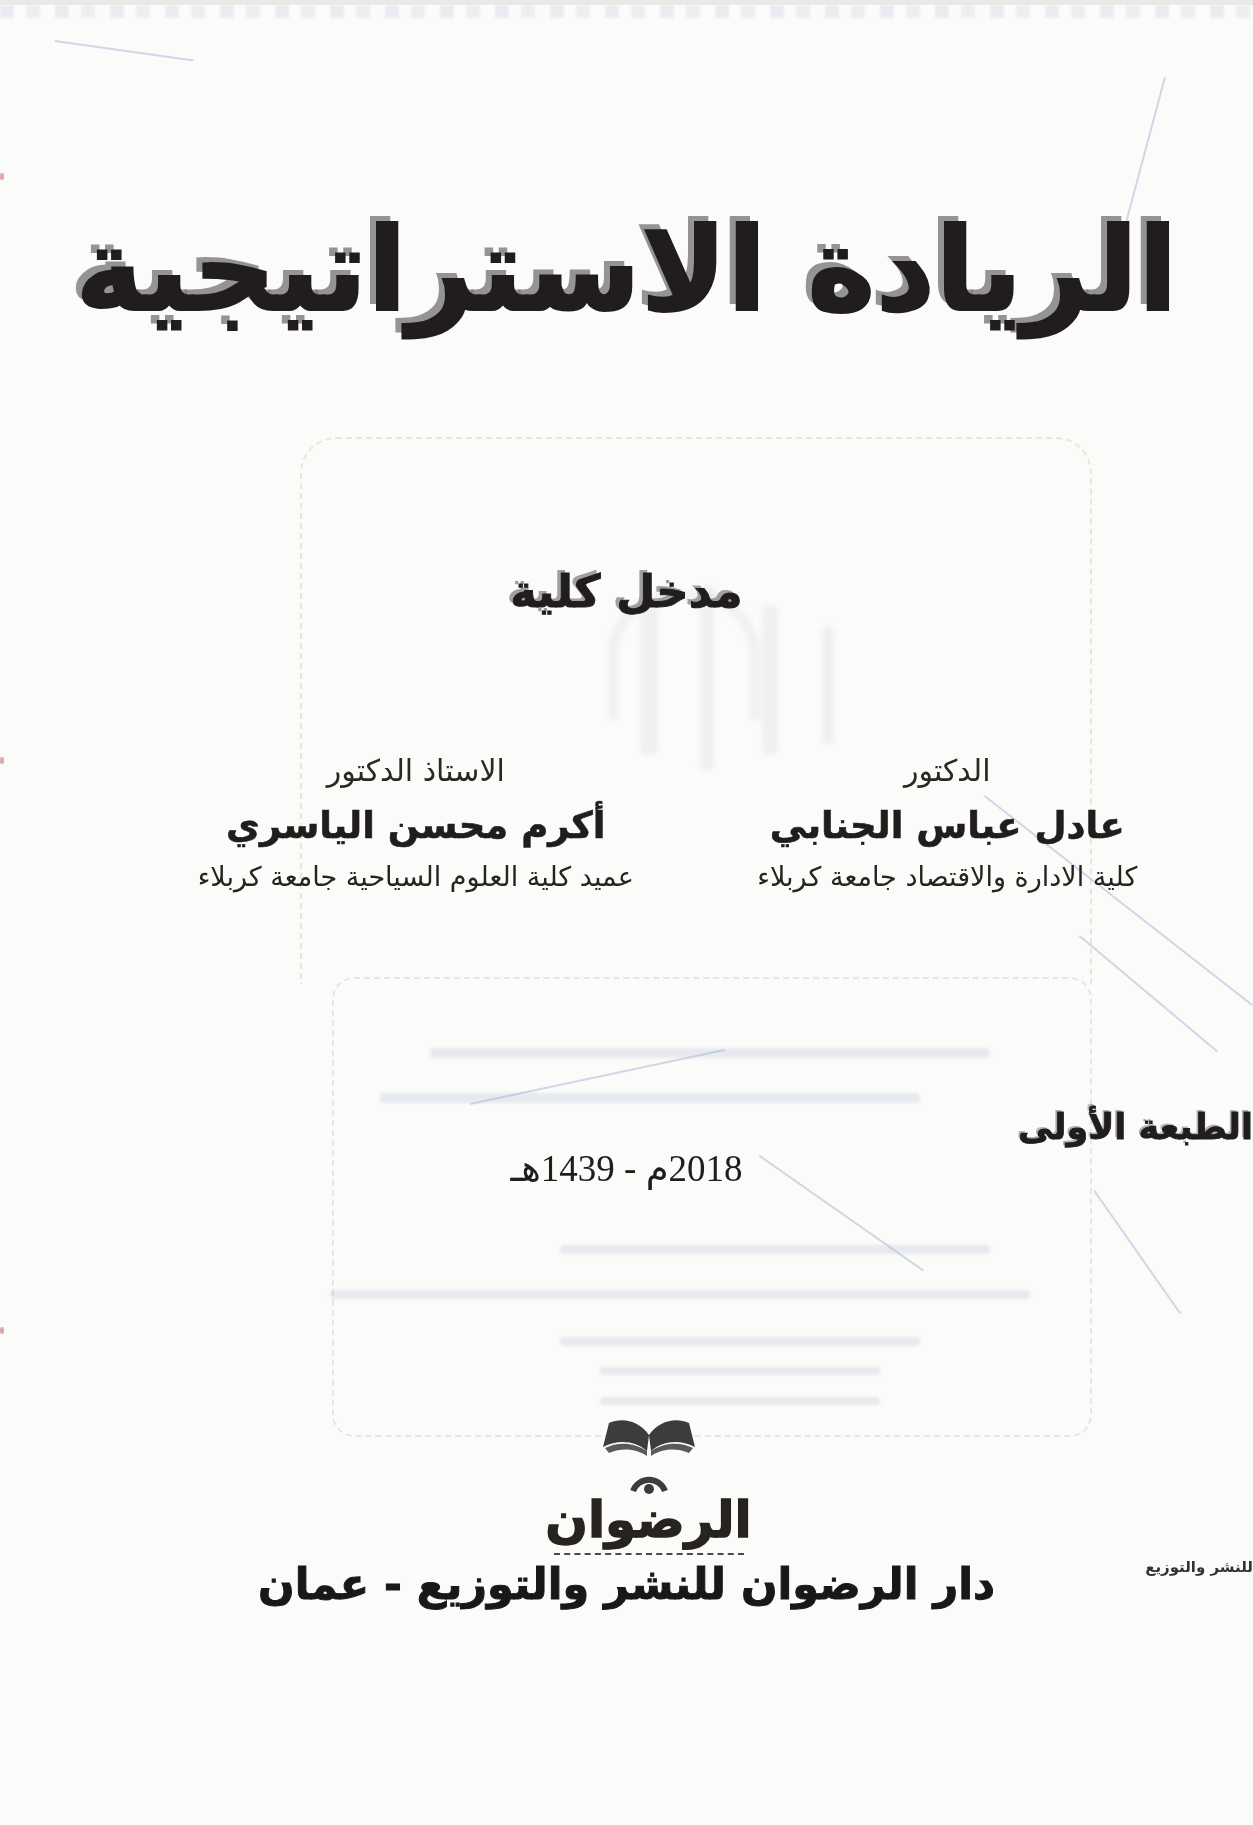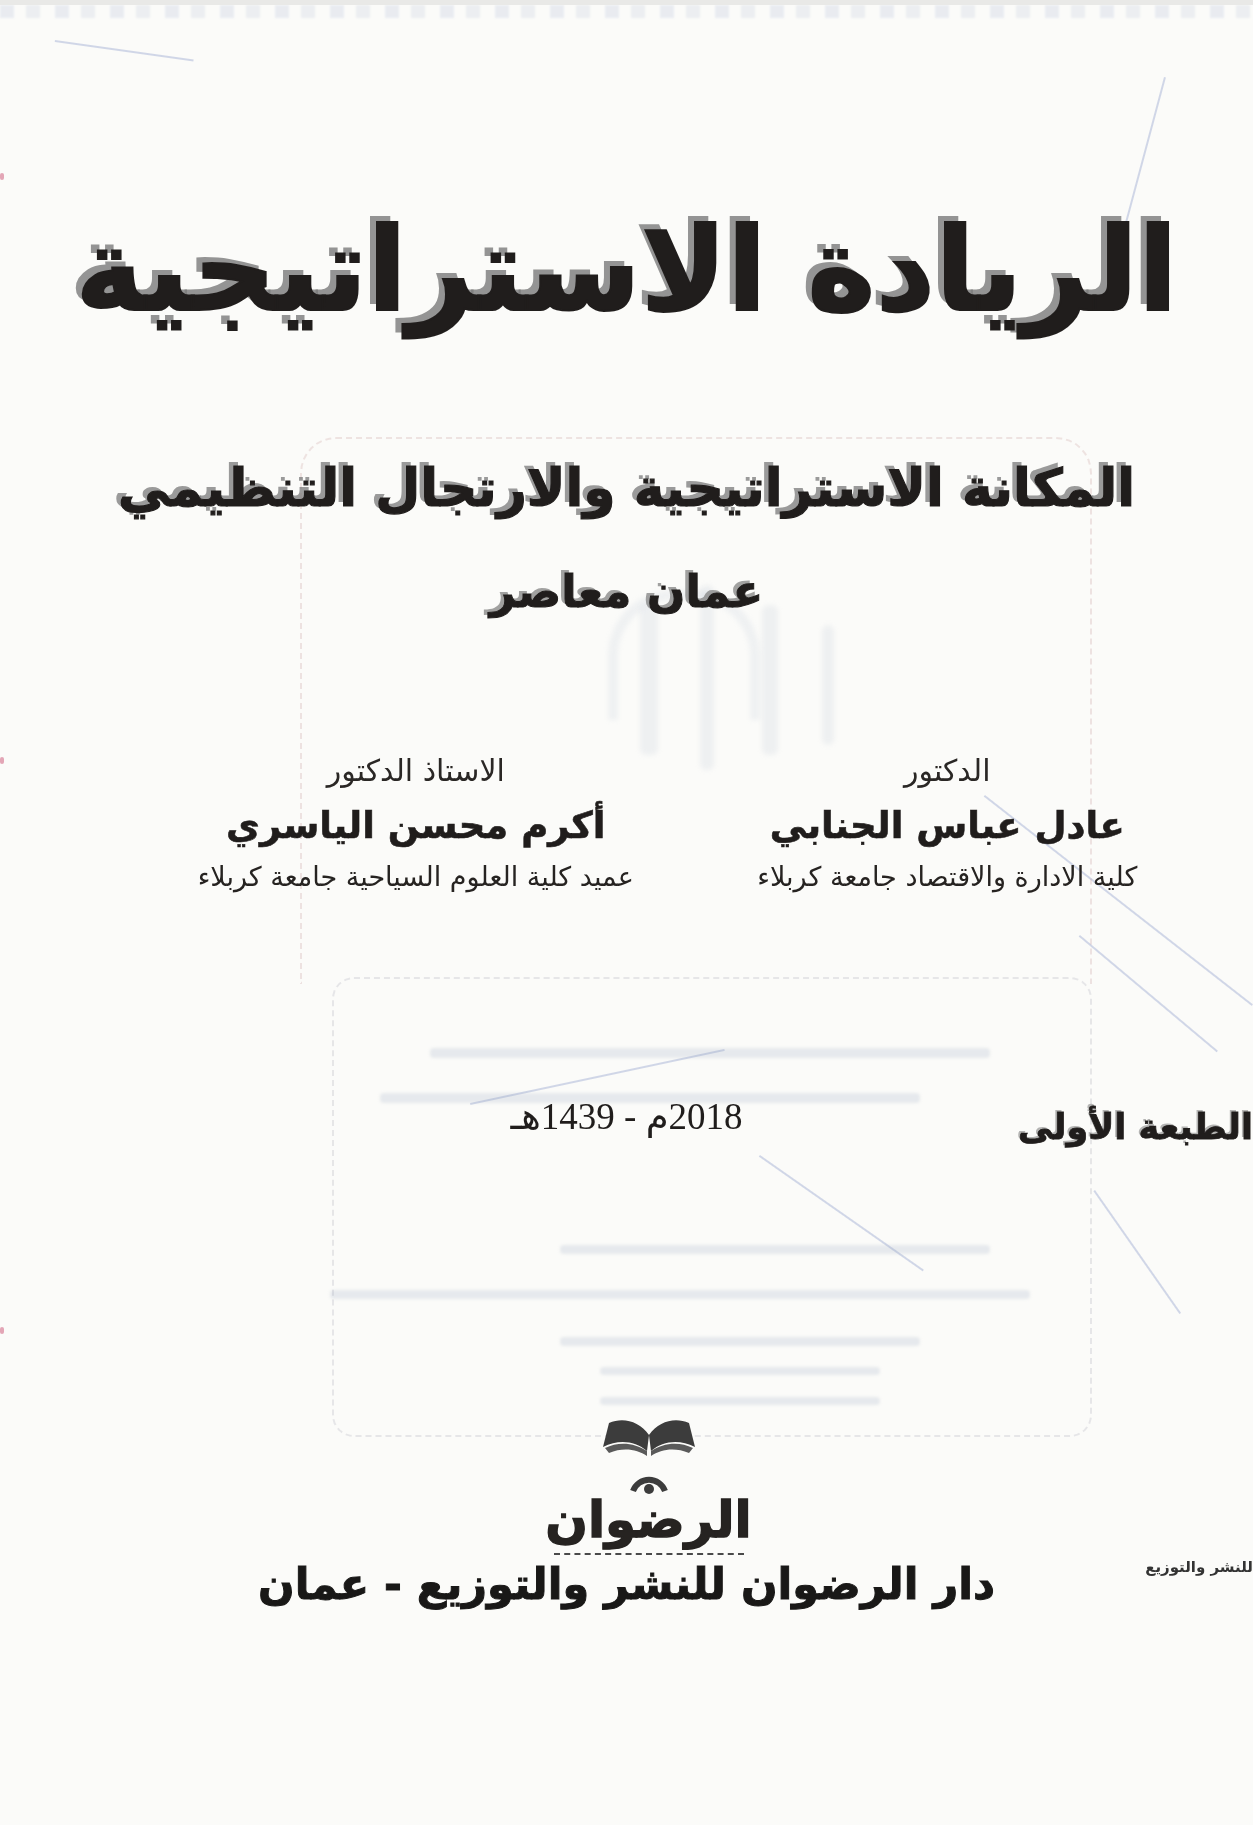--- a/index.html
+++ b/index.html
@@ -75,21 +75,21 @@
   .author-honorific{font-size:30px;color:#2a2725;}
   .author-name{font-size:37px;font-weight:bold;margin-top:16px;-webkit-text-stroke:.6px #201d1c;}
   .author-affiliation{font-size:27px;margin-top:14px;color:#262321;}
   .edition-label{
     top:1102px;font-size:35px;font-weight:bold;
     -webkit-text-stroke:.8px #201d1c;
     text-shadow:-2px -2px 0 rgba(122,122,122,.55);
     text-align:right;
   }
   .edition-years{
-    top:1090px;font-size:37px;
+    top:1142px;font-size:37px;
     font-family:"Liberation Serif","DejaVu Sans",serif;
   }
   .publisher-logo{position:absolute;left:0;right:0;top:1408px;text-align:center;padding-left:44px;}
   .logo-mark{display:block;margin:0 auto;}
   .logo-name{
     font-size:50px;font-weight:bold;margin-top:-14px;
     -webkit-text-stroke:1.4px #262321;color:#262321;
   }
   .logo-divider{
     width:190px;margin:4px auto 3px;
@@ -129,22 +129,21 @@
 
   <div class="ghost-line" style="left:430px;top:1043px;width:560px;height:10px"></div>
   <div class="ghost-line" style="left:380px;top:1088px;width:540px;height:10px"></div>
   <div class="ghost-line" style="left:560px;top:1240px;width:430px;height:9px"></div>
   <div class="ghost-line" style="left:330px;top:1285px;width:700px;height:9px"></div>
   <div class="ghost-line" style="left:560px;top:1332px;width:360px;height:9px"></div>
   <div class="ghost-line" style="left:600px;top:1362px;width:280px;height:8px"></div>
   <div class="ghost-line" style="left:600px;top:1392px;width:280px;height:8px"></div>
 
   <h1 class="center-abs book-title" dir="rtl">الريادة الاستراتيجية</h1>
-  <h2 class="center-abs book-subtitle" dir="rtl">المكانة الاستراتيجية والارتجال التنظيمي</h2>
-  <div class="center-abs book-tagline" dir="rtl">عمان معاصر</div>
+  <div class="center-abs book-tagline" dir="rtl">مدخل كلية</div>
 
   <div class="authors">
     <div class="author-col" dir="rtl">
       <div class="author-honorific">الدكتور</div>
       <div class="author-name">عادل عباس الجنابي</div>
       <div class="author-affiliation">كلية الادارة والاقتصاد جامعة كربلاء</div>
     </div>
     <div class="author-col" dir="rtl">
       <div class="author-honorific">الاستاذ الدكتور</div>
       <div class="author-name">أكرم محسن الياسري</div>

